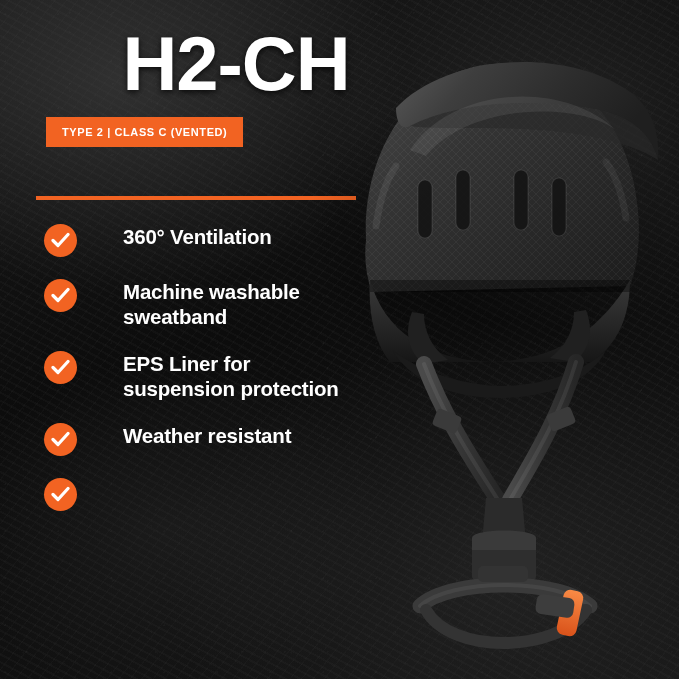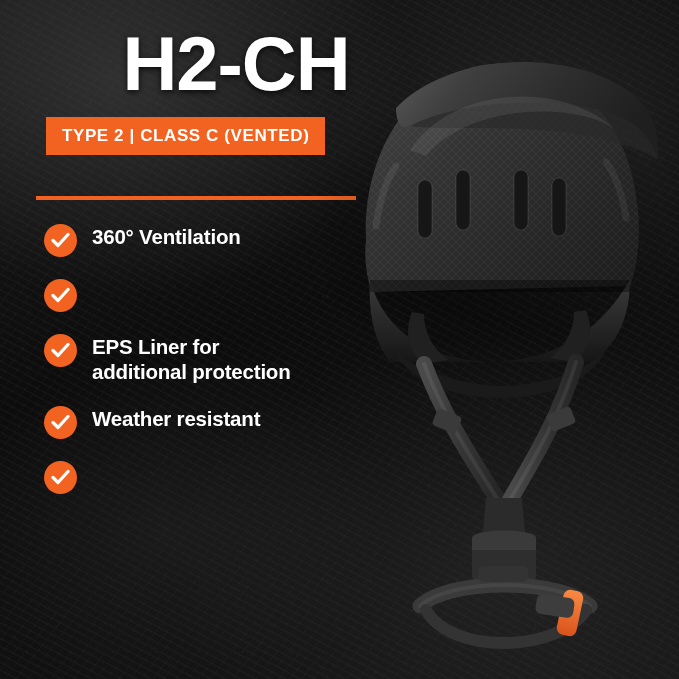--- a/index.html
+++ b/index.html
@@ -55,21 +55,21 @@
     letter-spacing: -1px;
     margin: 0;
     text-shadow: 0 2px 6px rgba(0,0,0,0.8);
     text-align: center;
   }
   .badge {
     display: inline-block;
     margin-top: 17px;
     background: #f26322;
     color: #ffffff;
-    font-size: 17px;
+    font-size: 11px;
     font-weight: bold;
     letter-spacing: 0.6px;
     padding: 9px 16px 9px 16px;
   }
   .divider {
     position: absolute;
     left: 36px;
     top: 196px;
     width: 320px;
     height: 4px;
@@ -80,20 +80,21 @@
   .features {
     position: absolute;
     left: 44px;
     top: 222px;
     width: 340px;
   }
   .feature {
     display: flex;
     align-items: flex-start;
     margin-bottom: 20px;
+    gap: 31px;
   }
   .check-badge {
     flex: 0 0 auto;
     width: 33px;
     height: 33px;
     border-radius: 50%;
     background: #f26322;
     position: relative;
     margin-right: 15px;
     margin-top: 2px;
@@ -145,30 +146,32 @@
       </span>
       <span class="feature-label">360° Ventilation</span>
     </div>
 
     <div class="feature">
       <span class="check-badge">
         <svg width="19" height="17" viewBox="0 0 19 17">
             <path d="M2 8.5 L7 13.5 L17 2.5" stroke="#ffffff" stroke-width="3.2" fill="none" stroke-linecap="round" stroke-linejoin="round"></path>
           </svg>
       </span>
+      <span class="feature-label">Machine washable
+sweatband</span>
     </div>
 
     <div class="feature">
       <span class="check-badge">
         <svg width="19" height="17" viewBox="0 0 19 17">
             <path d="M2 8.5 L7 13.5 L17 2.5" stroke="#ffffff" stroke-width="3.2" fill="none" stroke-linecap="round" stroke-linejoin="round"></path>
           </svg>
       </span>
       <span class="feature-label">EPS Liner for
-additional protection</span>
+suspension protection</span>
     </div>
 
     <div class="feature">
       <span class="check-badge">
         <svg width="19" height="17" viewBox="0 0 19 17">
             <path d="M2 8.5 L7 13.5 L17 2.5" stroke="#ffffff" stroke-width="3.2" fill="none" stroke-linecap="round" stroke-linejoin="round"></path>
           </svg>
       </span>
       <span class="feature-label">Weather resistant</span>
     </div>

